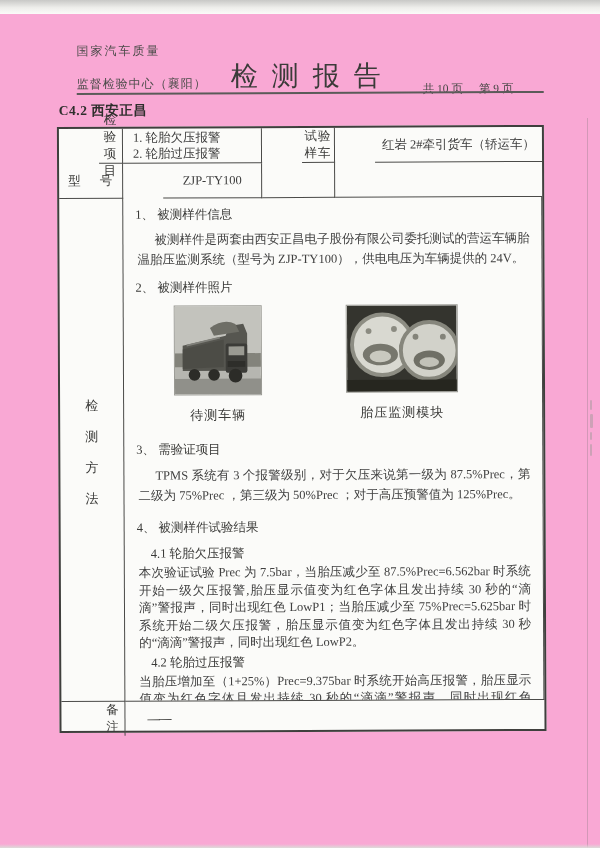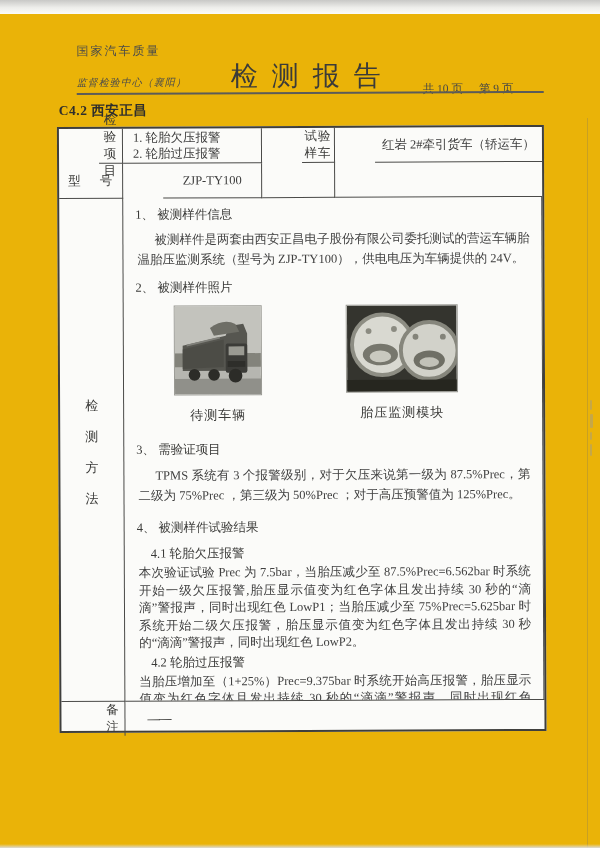--- a/index.html
+++ b/index.html
@@ -1,33 +1,33 @@
 <!DOCTYPE html>
 <html><head>
 <meta charset="utf-8">
 <style>
   * { margin:0; padding:0; box-sizing:border-box; }
   html,body { background:#e9e9e7; }
   .sheet {
     position:relative; width:600px; height:848px; margin:0 auto;
-    background:#eab308; overflow:hidden;
+    background:#f9a8d4; overflow:hidden;
     font-family:"Liberation Serif","DejaVu Serif",serif;
     color:#3c3c3c;
   }
   .top-edge{ position:absolute; top:0; left:0; right:0; height:14px;
     background:linear-gradient(#c8c8c6,#eeeeeb 55%,#fbfbf9); }
   .right-edge{ position:absolute; top:118px; bottom:0; right:12px; width:1px;
     background:rgba(110,110,108,.28); }
   .bottom-edge{ position:absolute; left:0; right:0; bottom:0; height:4px;
     background:linear-gradient(rgba(0,0,0,0),#dcdcd9); }
   .tilt{ position:absolute; inset:0; transform:rotate(-0.25deg); transform-origin:300px 380px; }
 
   
   .org1{ position:absolute; left:78px; top:42px; font-size:12px; letter-spacing:2px; color:#4c4c4a; }
-  .org2{ position:absolute; left:78px; top:75px; font-size:10px; letter-spacing:1px; color:#4c4c4a;font-style:italic; }
+  .org2{ position:absolute; left:78px; top:75px; font-size:12px; letter-spacing:1px; color:#4c4c4a; }
   .doc-title{ position:absolute; left:232px; top:58px; font-size:27px; letter-spacing:14px;
     color:#3b3b39; white-space:nowrap; }
   .report-no{ position:absolute; left:418px; top:50px; font-size:11.5px; color:#474745; white-space:nowrap;}
   .pages{ position:absolute; left:424px; top:82px; font-size:11.5px; color:#474745; white-space:nowrap;}
   .pages .gap{ display:inline-block; width:16px; }
   .header-rule{ position:absolute; left:78px; top:92px; width:467px; height:2px; background:#5b5b59; }
   .section-heading{ position:absolute; left:60px; top:101px; font-size:13.5px; font-weight:bold; color:#2e2e2c;
     letter-spacing:.5px; }
 
   

